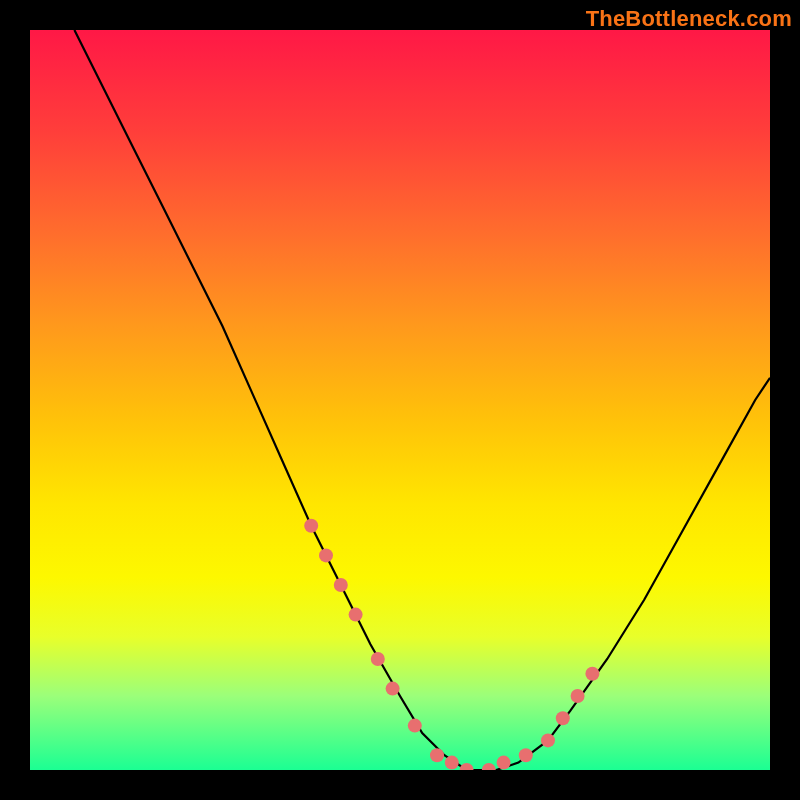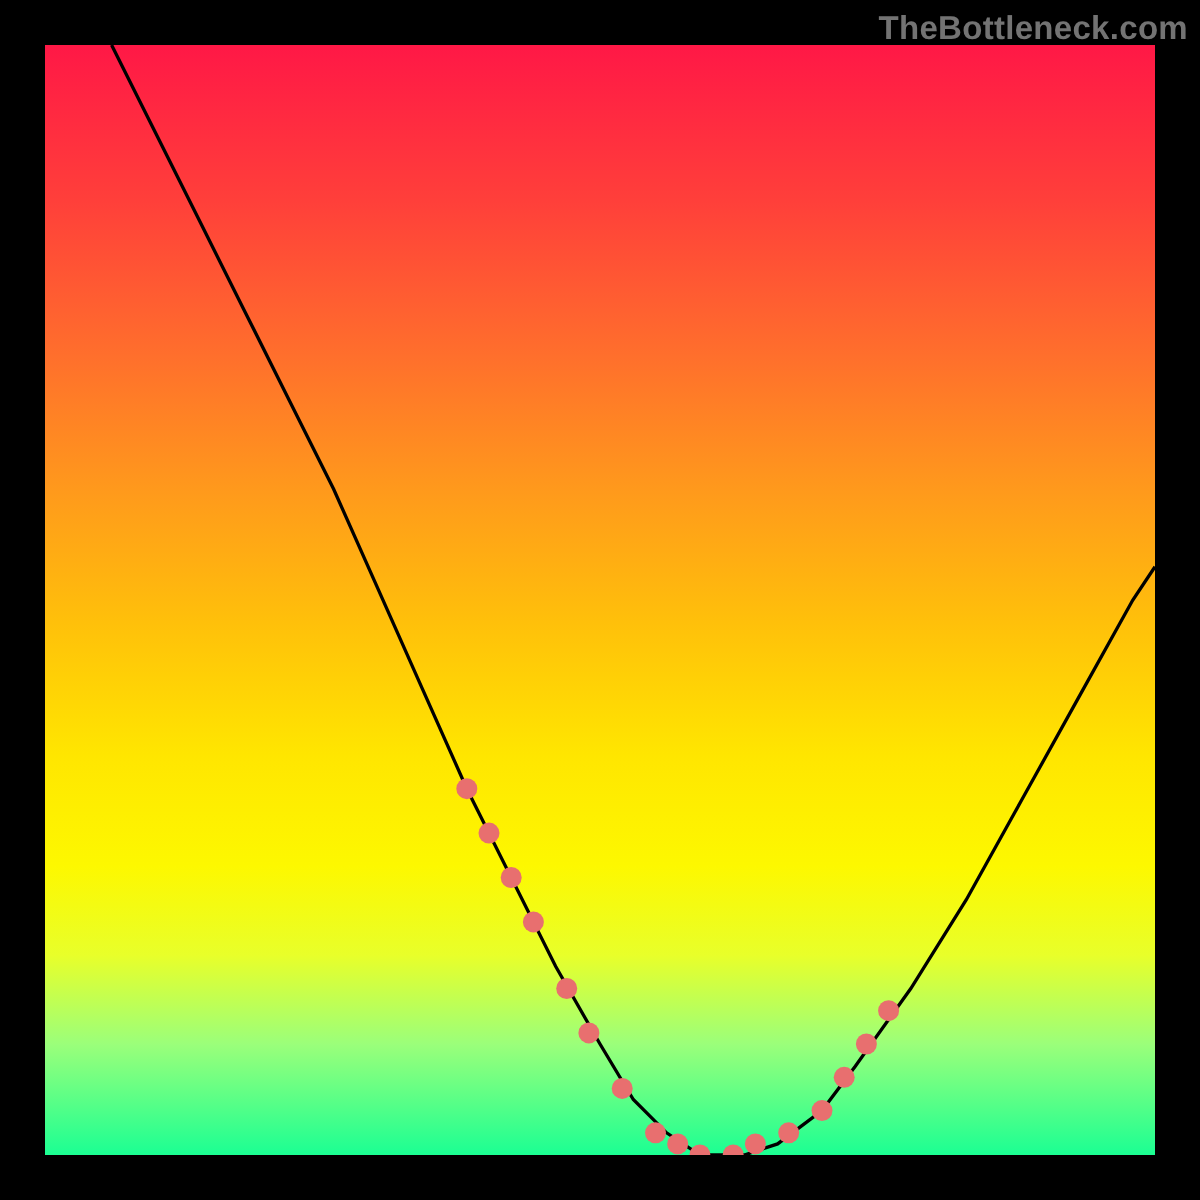--- a/index.html
+++ b/index.html
@@ -9,21 +9,21 @@
           #ff1846 0%,
           #ff3f3a 14%,
           #ff6f2c 28%,
           #ff991c 40%,
           #ffc00a 52%,
           #ffe600 64%,
           #fdf800 74%,
           #e8ff2a 82%,
           #9bff7a 90%,
           #1bff93 100%);}
-  .watermark{position:absolute;top:6px;right:8px;color:#737373;font-size:22px;font-weight:600;letter-spacing:.2px}
+  .watermark{position:absolute;top:6px;right:8px;color:#f97316;font-size:22px;font-weight:600;letter-spacing:.2px}
   svg{position:absolute;left:0;top:0}
   .curve{fill:none;stroke:#000;stroke-width:2.2}
   .dot{fill:#e86f6f}
 </style>
 </head>
 <body>
 
 <div class="frame">
   <div class="plot">
     <svg width="740" height="740" viewBox="0 0 740 740">

